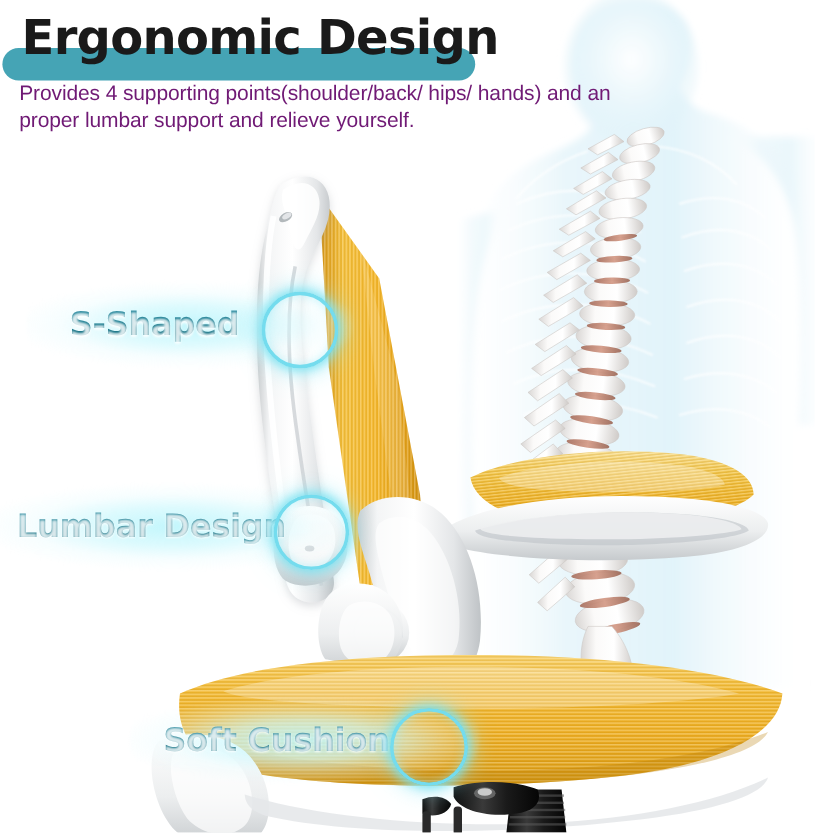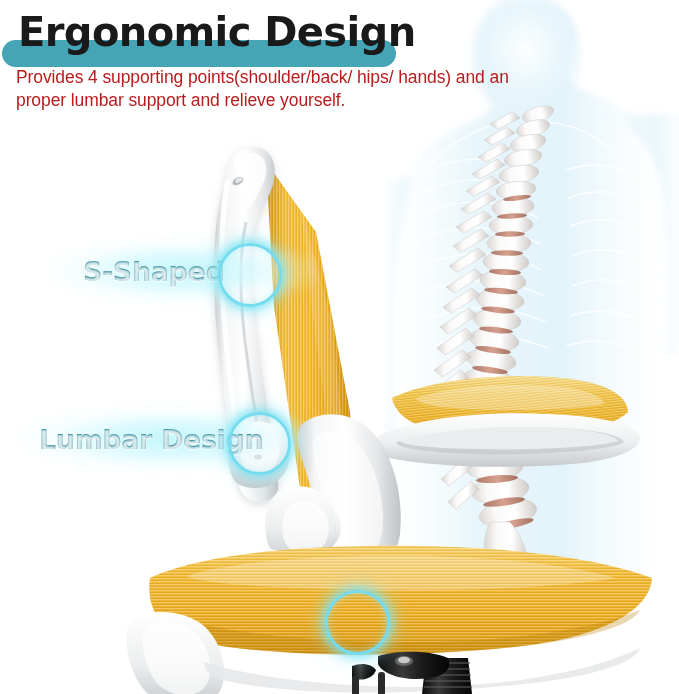--- a/index.html
+++ b/index.html
@@ -33,21 +33,21 @@
     color:#1a1a1a;
     white-space:nowrap;
     font-family:"DejaVu Sans", sans-serif;
   }
   #subtitle{
     position:absolute;
     left:16px; top:66px;
     width:500px;
     font-size:17.5px;
     line-height:1.33;
-    color:#b91c1c;
+    color:#701a75;
     font-family:"Liberation Sans", sans-serif;
     letter-spacing:-0.1px;
   }
 
   
   #human{
     position:absolute;
     left:370px; top:-6px;
     width:320px; height:600px;
     pointer-events:none;
@@ -55,21 +55,21 @@
 
   
   #chair{
     position:absolute;
     left:0px; top:110px;
     width:679px; height:584px;
     pointer-events:none;
   }
 
   
-  .callout{position:absolute;height:74px;margin-left:25px;}
+  .callout{position:absolute;height:74px;}
   .glow-band{
     position:absolute;
     left:0; top:0;
     height:74px;
     border-radius:37px;
     background:
       radial-gradient(ellipse 55% 50% at 50% 50%,
         rgba(190,246,252,0.92) 0%,
         rgba(205,248,253,0.70) 42%,
         rgba(226,251,254,0.30) 72%,
@@ -477,15 +477,19 @@
     <div class="callout-text">S-Shaped</div>
   </div>
   <div class="ring" id="ring-s-shaped"></div>
 
   <div class="callout" id="callout-lumbar">
     <div class="glow-band"></div>
     <div class="callout-text">Lumbar Design</div>
   </div>
   <div class="ring" id="ring-lumbar"></div>
 
+  <div class="callout" id="callout-soft">
+    <div class="glow-band"></div>
+    <div class="callout-text">Soft Cushion</div>
+  </div>
   <div class="ring" id="ring-soft"></div>
 
 </div>
 
 </body></html>

